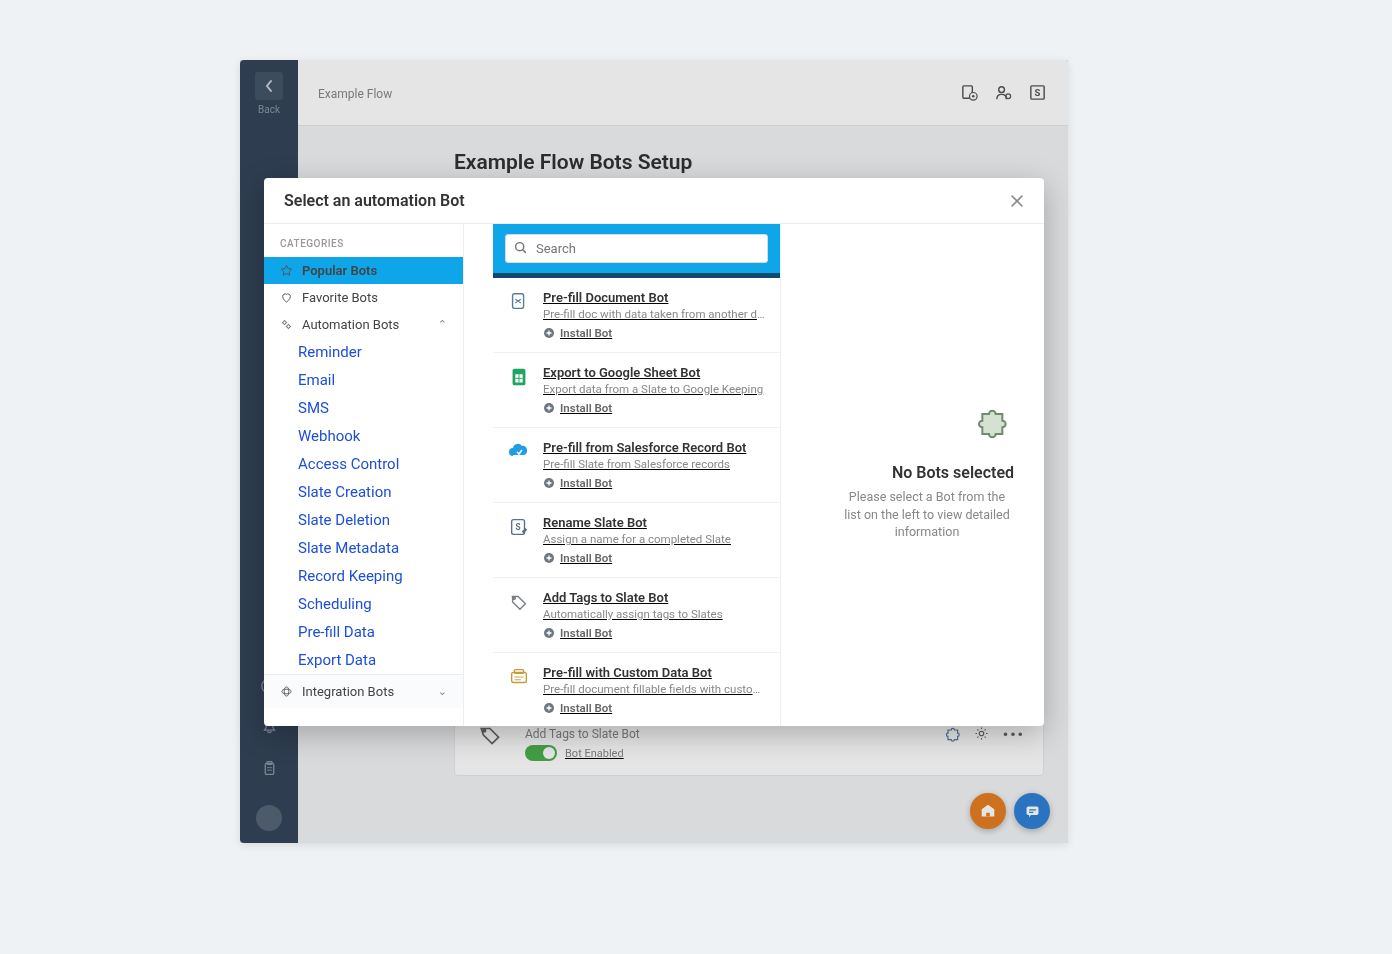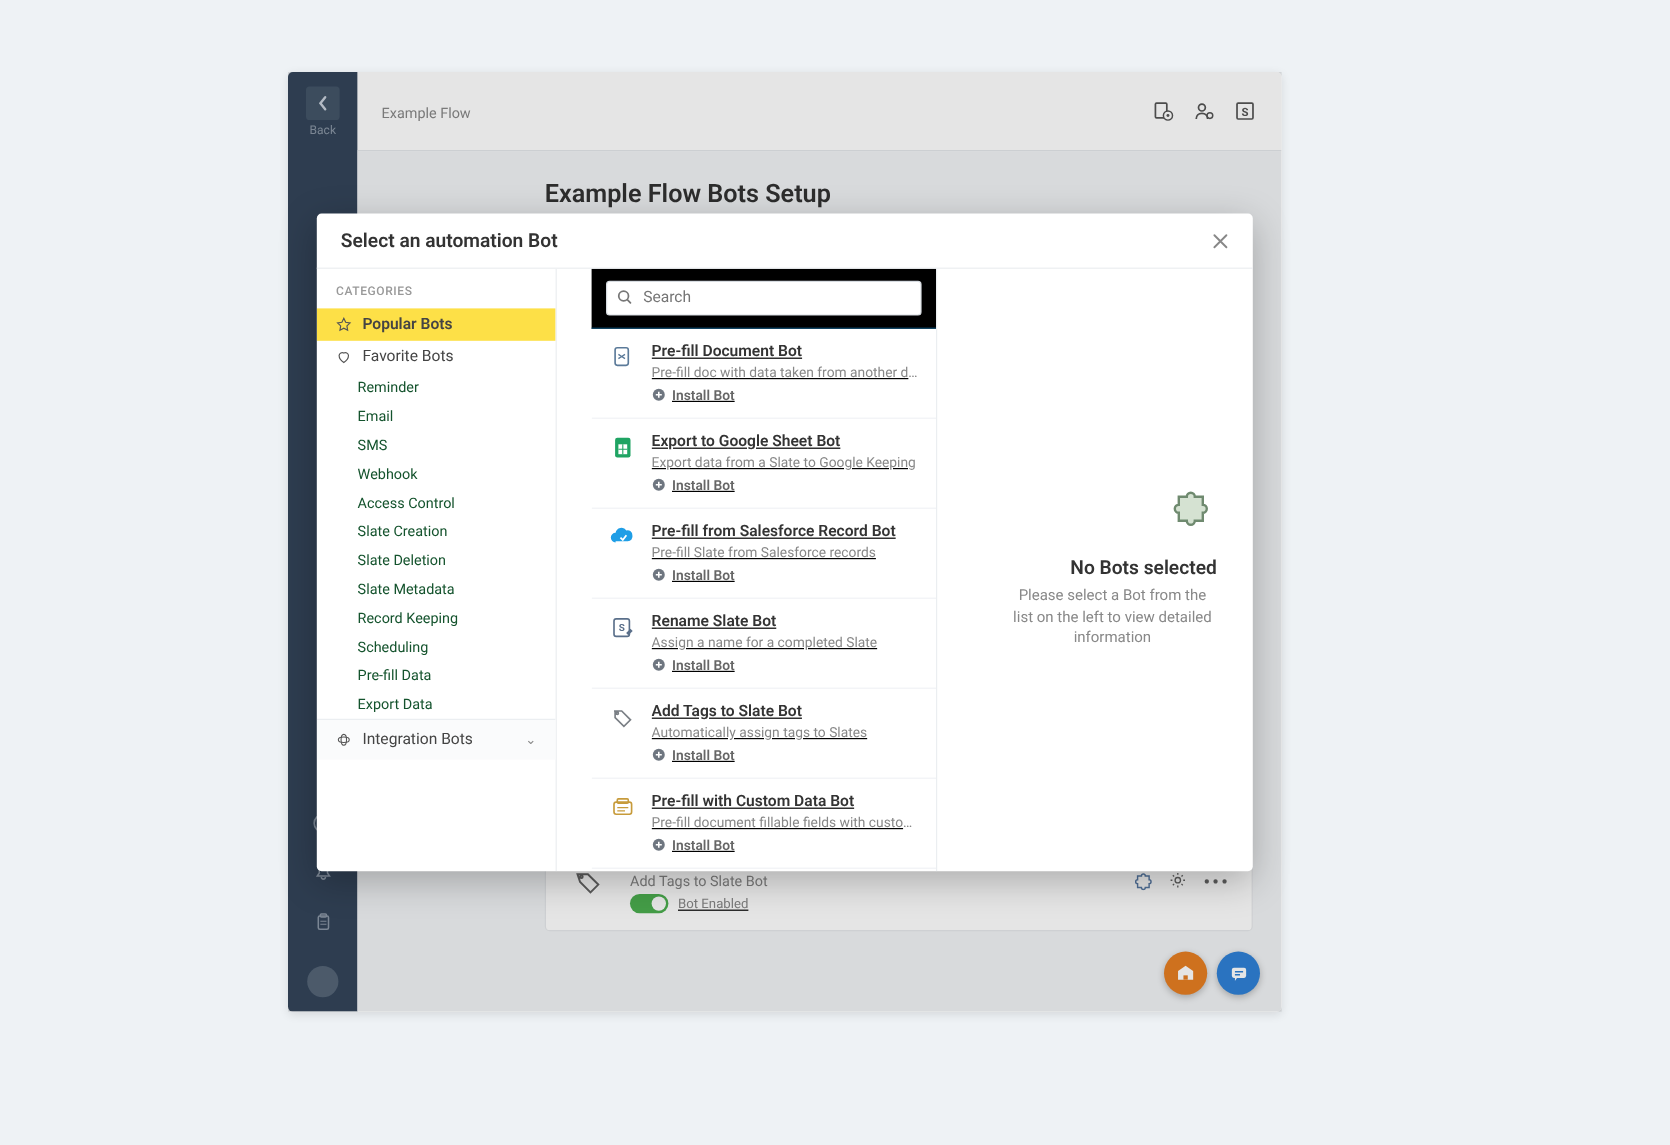--- a/index.html
+++ b/index.html
@@ -90,28 +90,28 @@
     .modal-title { font-size:16px; font-weight:600; color:#333; flex:1;}
     .modal-close { color:#888; font-size:18px; cursor:pointer; }
     .modal-body { flex:1; display:flex; overflow:hidden;gap:29px;}
     
     .cat-panel { width: 200px; border-right:1px solid #ebeef1; overflow-y:auto; }
     .cat-heading { font-size:10px; letter-spacing:0.5px; color:#999; padding: 14px 16px 8px; font-weight:500;}
     .cat-item {
       display:flex; align-items:center; gap:8px; padding: 6px 16px; font-size:13px; color:#444;
       cursor:pointer;
     }
-    .cat-item.selected { background:#fde047; font-weight:600;align-items:center; }
+    .cat-item.selected { background:#0ea5e9; font-weight:600;align-items:center; }
     .cat-item .chev { margin-left:auto; font-size:11px; color:#888;}
-    .cat-sub { padding: 5px 16px 5px 34px; font-size:12px; color:#14532d; cursor:pointer;}
+    .cat-sub { padding: 5px 16px 5px 34px; font-size:15px; color:#1d4ed8; cursor:pointer;}
     .cat-icon { width:14px; text-align:center; font-size:13px; color:#555;}
     .cat-item.integration { border-top:1px solid #ebeef1; background:#fafbfc; padding:9px 16px;}
 
     .list-panel { width: 288px; border-right:1px solid #ebeef1; display:flex; flex-direction:column;}
-    .search-row { padding: 10px 12px; border-bottom:1px solid #0c4a6e; background:#000000;}
+    .search-row { padding: 10px 12px; border-bottom:5px solid #0c4a6e; background:#0ea5e9;}
     .search-box { position:relative;}
     .search-input { width:100%; padding: 6px 10px 6px 30px; border:1px solid #d7dce1; border-radius:3px; font-size:13px; background:#fff;}
     .search-icon-sm { position:absolute; left:9px; top:7px; color:#777; font-size:13px;}
     .bot-list { flex:1; overflow-y:auto; position:relative;}
     .bot-list::-webkit-scrollbar{width:6px;} .bot-list::-webkit-scrollbar-thumb{background:#d6d9dd;border-radius:3px;}
     .bot-item { padding: 12px 14px; border-bottom:1px solid #f0f2f5; display:flex; gap:12px; cursor:pointer;text-decoration:underline;}
     .bot-item-icon { width:24px; height:24px; flex-shrink:0; display:flex;align-items:center;justify-content:center;font-size:17px;}
     .bot-item-body { flex:1; min-width:0;}
     .bot-item-title { font-size:13px; font-weight:600; color:#333; white-space:nowrap; overflow:hidden; text-overflow:ellipsis;}
     .bot-item-desc { font-size:11.5px; color:#888; margin-top:2px; white-space:nowrap; overflow:hidden; text-overflow:ellipsis;}
@@ -271,20 +271,31 @@
               <span>Popular Bots</span>
             </div>
             <div class="cat-item">
               <span class="cat-icon">
                 <svg width="13" height="13" viewBox="0 0 20 20">
                   <path d="M10 17s-6-4-6-9a4 4 0 016-3 4 4 0 016 3c0 5-6 9-6 9z" fill="none" stroke="currentColor" stroke-width="1.5"></path>
                 </svg>
               </span>
               <span>Favorite Bots</span>
             </div>
+            <div class="cat-item">
+              <span class="cat-icon">
+                <svg width="13" height="13" viewBox="0 0 20 20">
+                  <circle cx="7" cy="7" r="2.5" fill="none" stroke="currentColor" stroke-width="1.4"></circle>
+                  <circle cx="13" cy="13" r="2.5" fill="none" stroke="currentColor" stroke-width="1.4"></circle>
+                  <path d="M7 3v1M7 10v1M3 7h1M10 7h1M13 9v1M13 16v1M9 13h1M16 13h1" stroke="currentColor" stroke-width="1.4"></path>
+                </svg>
+              </span>
+              <span>Automation Bots</span>
+              <span class="chev">⌃</span>
+            </div>
             <div class="cat-sub">Reminder</div>
             <div class="cat-sub">Email</div>
             <div class="cat-sub">SMS</div>
             <div class="cat-sub">Webhook</div>
             <div class="cat-sub">Access Control</div>
             <div class="cat-sub">Slate Creation</div>
             <div class="cat-sub">Slate Deletion</div>
             <div class="cat-sub">Slate Metadata</div>
             <div class="cat-sub">Record Keeping</div>
             <div class="cat-sub">Scheduling</div>

